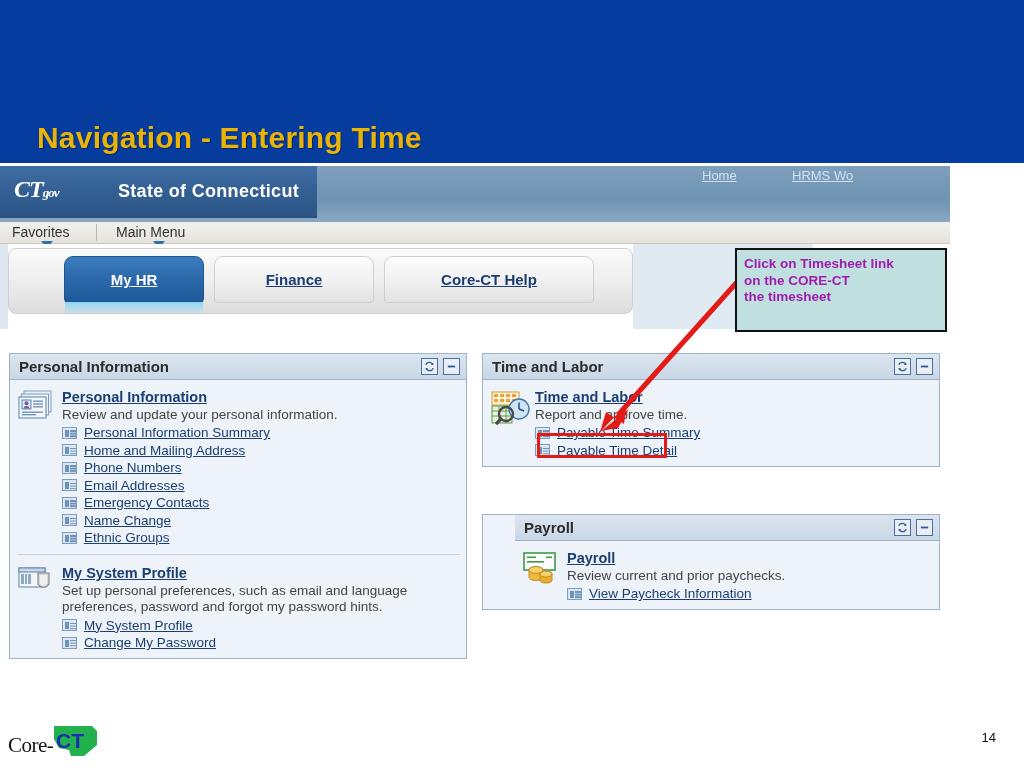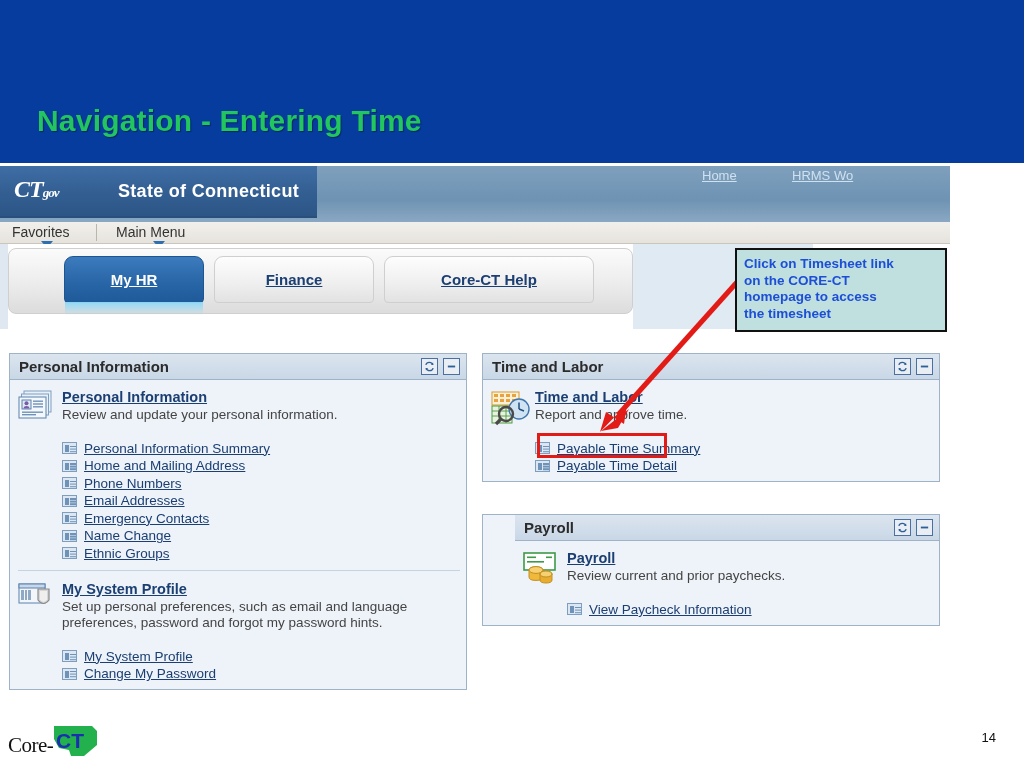--- a/index.html
+++ b/index.html
@@ -10,22 +10,22 @@
     overflow: hidden;
   }
   #slide { position: relative; width: 1024px; height: 768px; background: #fff; }
 
   
   .title-banner {
     position: absolute; left: 0; top: 0; width: 1024px; height: 163px;
     background: #063c9e;
   }
   .title-text {
-    position: absolute; left: 37px; top: 104px;
-    font-size: 30px; font-weight: bold; color: #22c55e;
+    position: absolute; left: 37px; top: 121px;
+    font-size: 30px; font-weight: bold; color: #eab308;
     letter-spacing: 0.2px; white-space: nowrap;
     text-shadow: 1px 1px 1px rgba(0,0,0,0.35);
   }
 
   
   .shot {
     position: absolute; left: 0; top: 166px; width: 950px; height: 548px;
     background: #ffffff; overflow: hidden;
   }
 
@@ -143,21 +143,21 @@
 
   .entry { display: flex; align-items: flex-start; }
   .entry + .entry { margin-top: 9px; border-top: 1px solid #c6d3e1; padding-top: 9px; }
   .entry-icon { width: 40px; flex: 0 0 40px; padding-top: 2px; }
   .entry-main { flex: 1 1 auto; padding-left: 4px; }
   .entry-title {
     font-size: 14.5px; font-weight: bold; color: #1b3f73;
     text-decoration: underline; white-space: nowrap;
   }
   .entry-desc { font-size: 13.5px; color: #444; line-height: 1.18; margin-top: 1px; }
-  .sublist { margin-top: 18px; }
+  .sublist { margin-top: 2px; }
   .sublink { display: flex; align-items: center; margin-top: 2.5px; }
   .sublink-ico {
     width: 15px; height: 12px; flex: 0 0 15px; margin-right: 7px;
     border: 1px solid #7d9ec0; background: #dce7f2;
     position: relative;
   }
   .sublink-ico::before {
     content:""; position:absolute; left:1.5px; top:2px; width:4px; height:7px; background:#6f93b8;
   }
   .sublink-ico::after {
@@ -175,21 +175,21 @@
     border: 3px solid #e31b17; z-index: 20;
   }
 
   
   .callout {
     position: absolute; left: 735px; top: 248px; width: 212px; height: 84px;
     background: #bfe0de; border: 2px solid #111; z-index: 30;
     padding: 6px 5px 0 7px;
   }
   .callout p {
-    font-size: 13.5px; font-weight: bold; color: #1d4ed8; line-height: 1.23;
+    font-size: 13.5px; font-weight: bold; color: #a21caf; line-height: 1.23;
   }
   .arrow-layer { position: absolute; left: 0; top: 0; width: 1024px; height: 768px; z-index: 25; pointer-events:none; }
 
   
   .footer-logo { position: absolute; left: 8px; top: 725px; }
   .core-word {
     font-family: "Liberation Serif", serif; font-size: 21px; color: #111;
     letter-spacing: -0.5px;
   }
   .page-num {
@@ -476,21 +476,20 @@
 
   <svg class="arrow-layer">
     <line x1="738" y1="281" x2="618" y2="415" stroke="#e31b17" stroke-width="5"></line>
     <polygon points="600,432 627,404 624,424 606,412" fill="#e31b17"></polygon>
     <polygon points="601,431 629,409 618,428" fill="#e31b17"></polygon>
   </svg>
 
   <div class="callout">
     <p>Click on Timesheet link</p>
     <p>on the CORE-CT</p>
-    <p>homepage to access</p>
     <p>the timesheet</p>
   </div>
 
   <div class="footer-logo">
     <span class="core-word">Core-</span><svg width="50" height="33" viewBox="0 0 50 33" style="vertical-align:-6px; margin-left:-2px;">
       <path d="M3 1 H41 L46 6 V20 L33 31 L20 31 L18 25 L8 23 L3 14 Z" fill="#22b14c"></path>
       <text x="5" y="23" font-family="Liberation Sans, sans-serif" font-size="21" font-weight="bold" fill="#1a2fb0">CT</text>
     </svg>
   </div>
   <div class="page-num">14</div>

